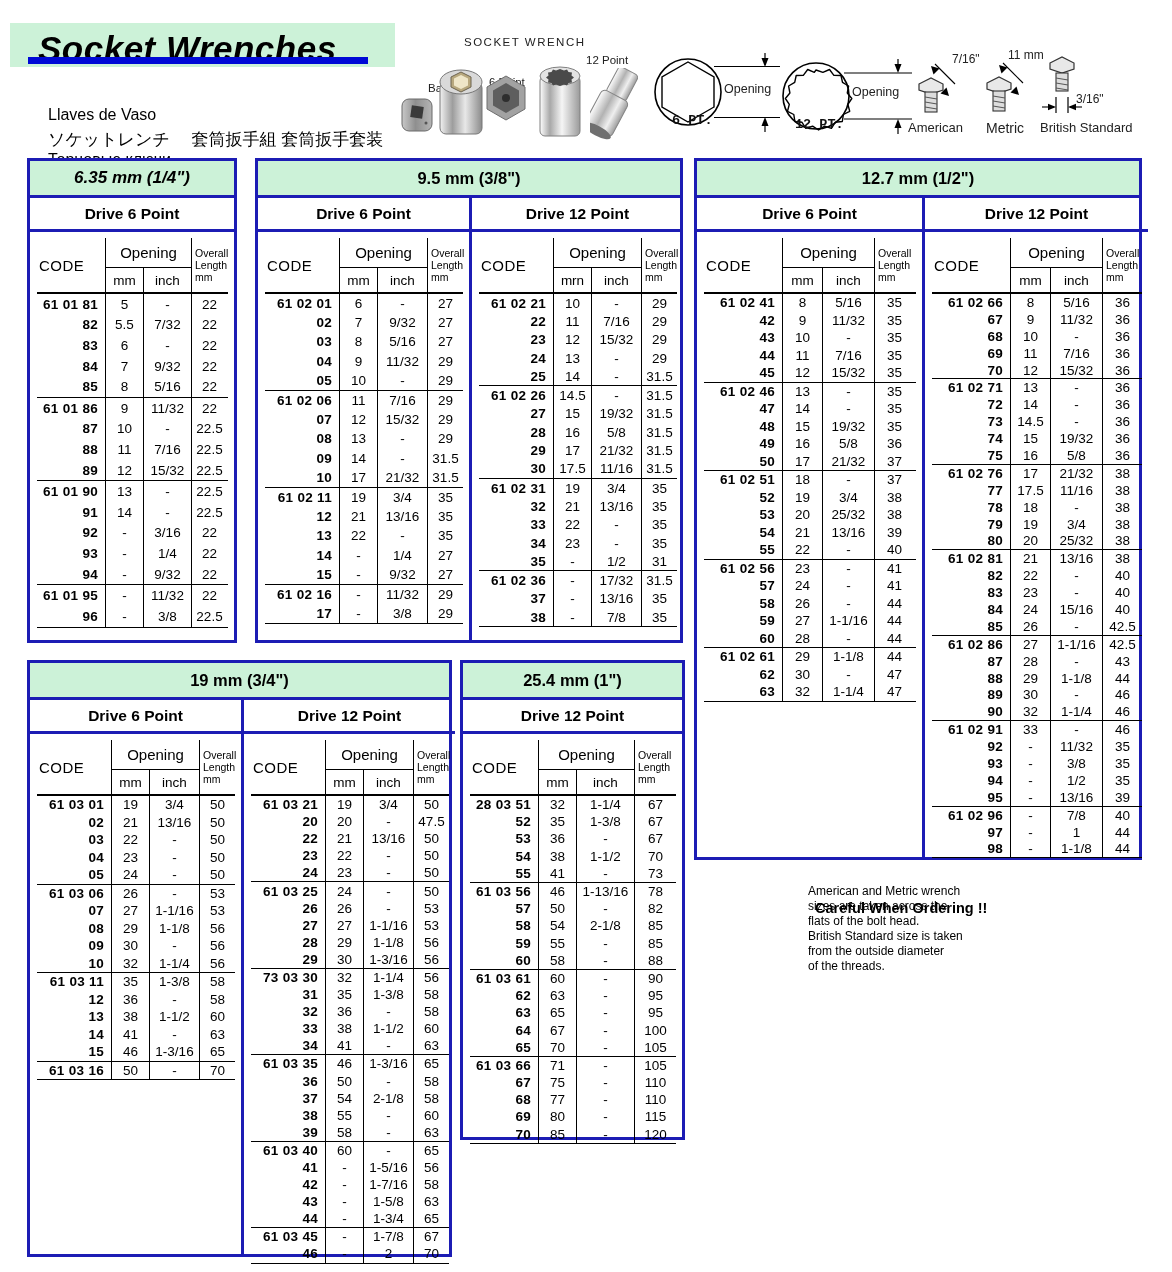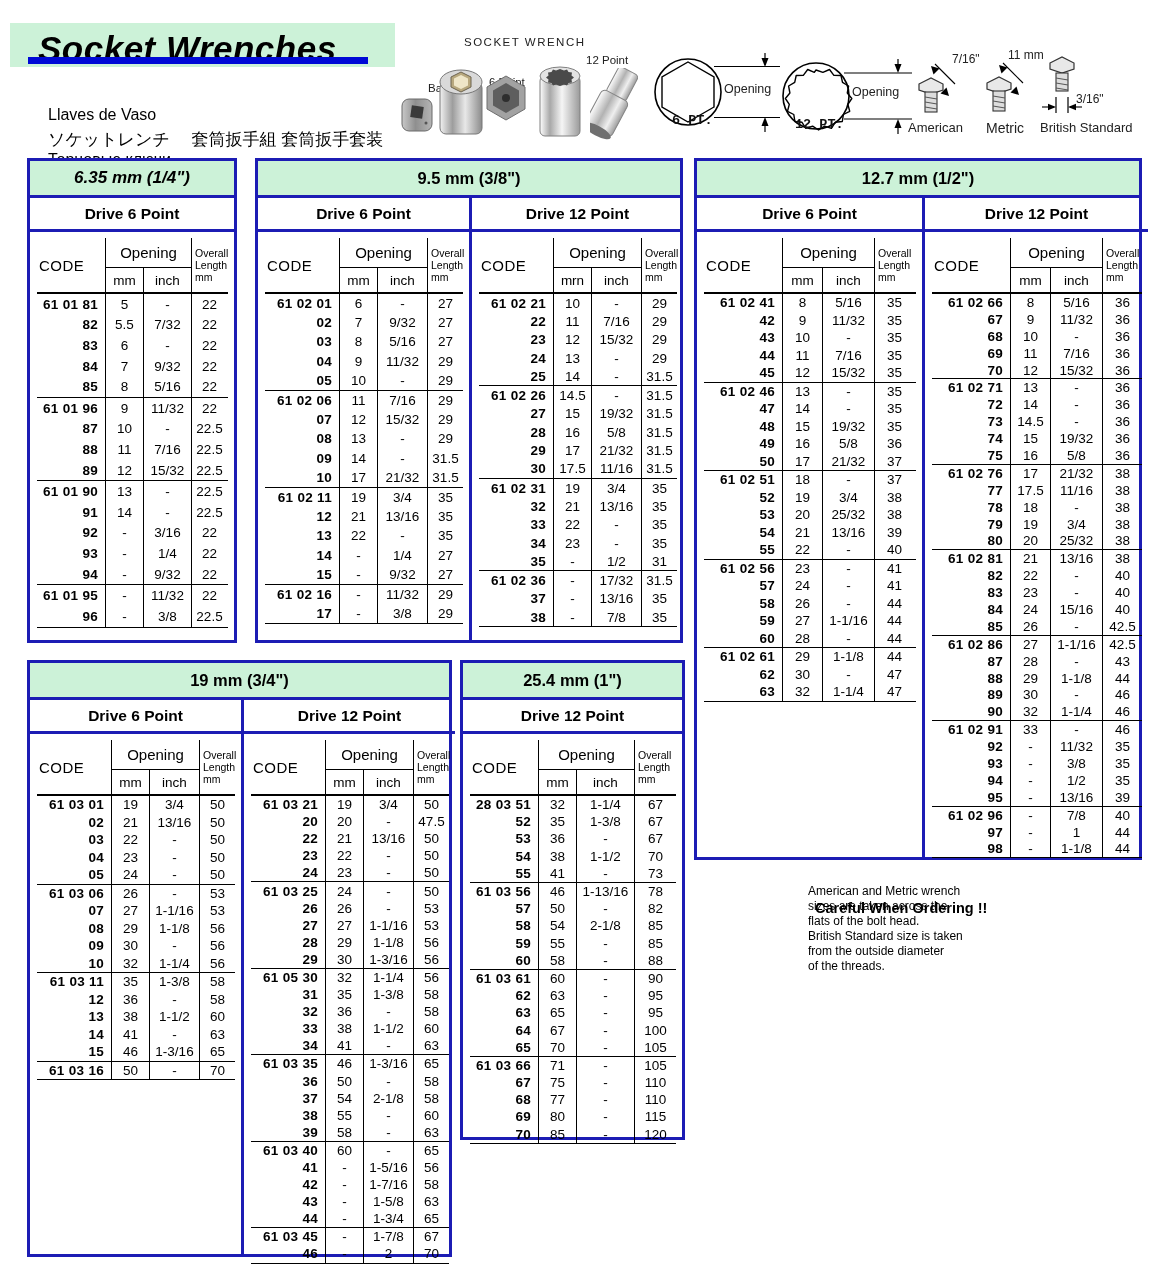--- a/index.html
+++ b/index.html
@@ -270,21 +270,21 @@
                 </div>
                 <div class="trow">
                   <div class="td td-code">85</div>
                   <div class="td td-mm">8</div>
                   <div class="td td-inch">5/16</div>
                   <div class="td td-len">22</div>
                 </div>
               </div>
               <div class="tgroup">
                 <div class="trow">
-                  <div class="td td-code">61 01 96</div>
+                  <div class="td td-code">61 01 86</div>
                   <div class="td td-mm">9</div>
                   <div class="td td-inch">11/32</div>
                   <div class="td td-len">22</div>
                 </div>
                 <div class="trow">
                   <div class="td td-code">87</div>
                   <div class="td td-mm">10</div>
                   <div class="td td-inch">-</div>
                   <div class="td td-len">22.5</div>
                 </div>
@@ -1222,21 +1222,21 @@
                 </div>
                 <div class="trow">
                   <div class="td td-code">29</div>
                   <div class="td td-mm">30</div>
                   <div class="td td-inch">1-3/16</div>
                   <div class="td td-len">56</div>
                 </div>
               </div>
               <div class="tgroup">
                 <div class="trow">
-                  <div class="td td-code">61 05 30</div>
+                  <div class="td td-code">73 03 30</div>
                   <div class="td td-mm">32</div>
                   <div class="td td-inch">1-1/4</div>
                   <div class="td td-len">56</div>
                 </div>
                 <div class="trow">
                   <div class="td td-code">31</div>
                   <div class="td td-mm">35</div>
                   <div class="td td-inch">1-3/8</div>
                   <div class="td td-len">58</div>
                 </div>

